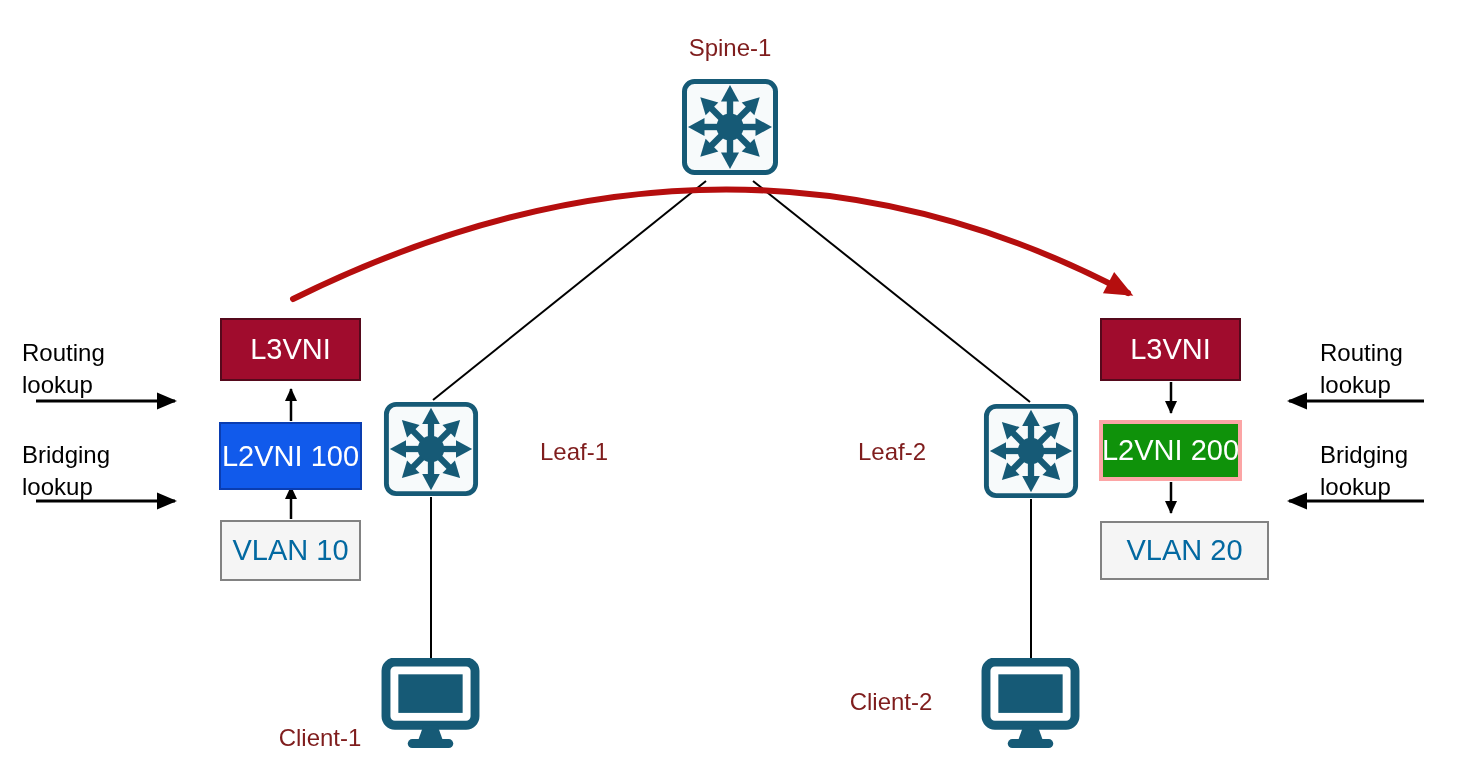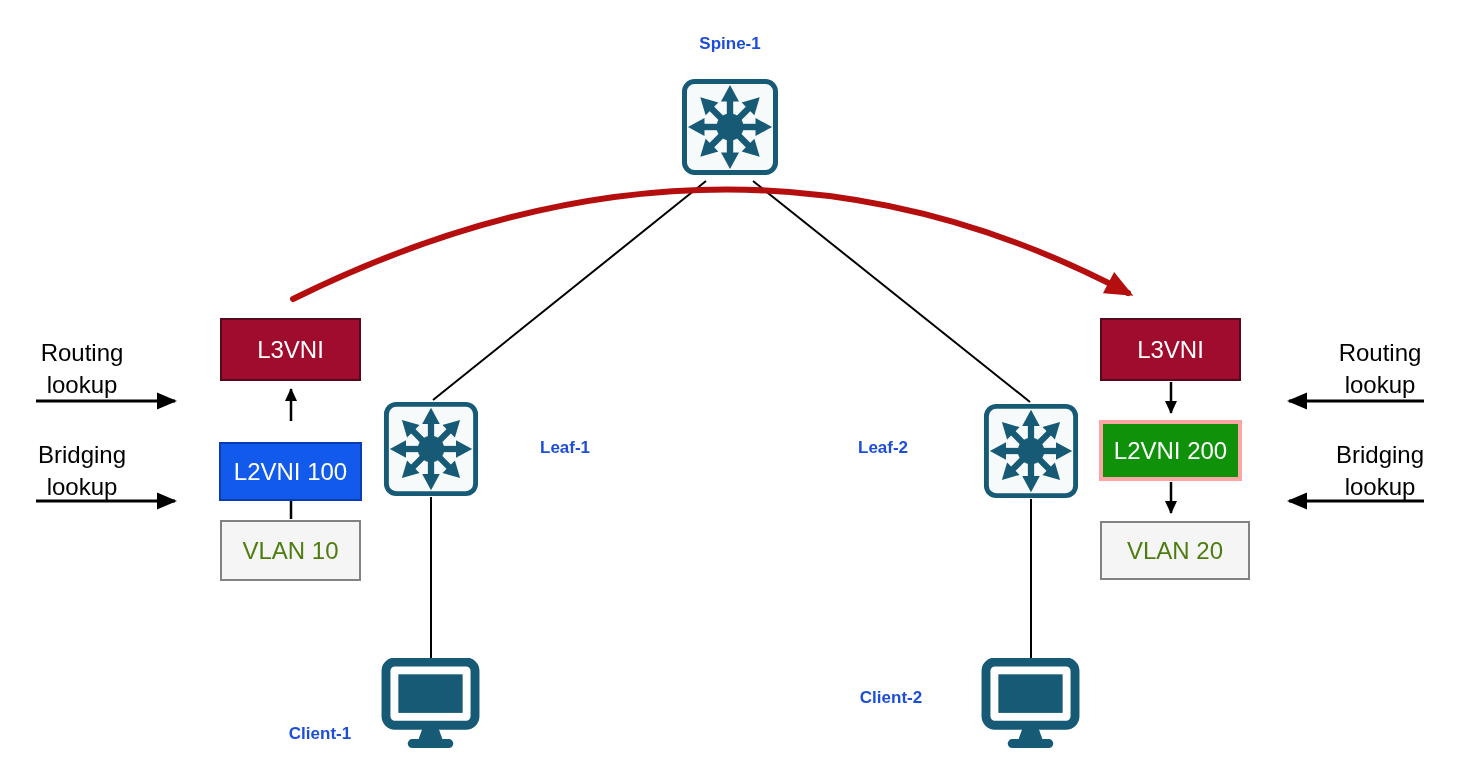--- a/index.html
+++ b/index.html
@@ -2,32 +2,32 @@
 <html><head>
 <meta charset="utf-8">
 <style>
   html,body{margin:0;padding:0;background:#ffffff;}
   .canvas{
     position:relative;width:1460px;height:760px;background:#ffffff;
     font-family:"Liberation Sans",sans-serif;overflow:hidden;
   }
   .wires{position:absolute;left:0;top:0;width:1460px;height:760px;}
   .icon{position:absolute;}
-  .node-label{position:absolute;font-size:17px;color:#1d4ed8;text-align:center;white-space:nowrap;font-weight:bold;}
+  .node-label{position:absolute;font-size:24px;color:#7f1d1d;text-align:center;white-space:nowrap;}
   .box{
     position:absolute;display:flex;align-items:center;justify-content:center;
-    font-size:24px;box-sizing:border-box;white-space:nowrap;
+    font-size:29px;box-sizing:border-box;white-space:nowrap;
   }
   .box.l3{background:#a00c2d;border:2px solid #55091c;color:#ffffff;}
   .box.l2-blue{background:#115aeb;border:2px solid #0a3db1;color:#ffffff;}
   .box.l2-green{background:#0f920a;border:4px solid #fca5a5;color:#ffffff;}
-  .box.vlan{background:#f5f5f5;border:2px solid #828282;color:#4d7c0f;}
+  .box.vlan{background:#f5f5f5;border:2px solid #828282;color:#0369a1;}
   .lookup{
     position:absolute;width:120px;font-size:24px;line-height:32px;
-    color:#000;text-align:center;white-space:nowrap;
+    color:#000;white-space:nowrap;
   }
   .align-left{text-align:left;}
   .align-right{text-align:left;}
 </style>
 </head>
 <body>
 
 <div class="canvas">
 
   <svg width="0" height="0" style="position:absolute" aria-hidden="true">
@@ -105,26 +105,26 @@
       <use href="#sym-switch"></use>
     </svg>
   <svg class="icon" style="left:380px;top:658px;" width="101" height="91">
       <use href="#sym-monitor"></use>
     </svg>
   <svg class="icon" style="left:980px;top:658px;" width="101" height="91">
       <use href="#sym-monitor"></use>
     </svg>
 
   <div class="box l3" style="left:220px;top:318px;width:141px;height:63px;">L3VNI</div>
-  <div class="box l2-blue" style="left:219px;top:422px;width:143px;height:59px;margin-top:20px;">L2VNI 100</div>
+  <div class="box l2-blue" style="left:219px;top:422px;width:143px;height:68px;">L2VNI 100</div>
   <div class="box vlan" style="left:220px;top:520px;width:141px;height:61px;">VLAN 10</div>
 
   <div class="box l3" style="left:1100px;top:318px;width:141px;height:63px;">L3VNI</div>
   <div class="box l2-green" style="left:1099px;top:420px;width:143px;height:61px;">L2VNI 200</div>
-  <div class="box vlan" style="left:1100px;top:521px;width:150px;height:59px;">VLAN 20</div>
+  <div class="box vlan" style="left:1100px;top:521px;width:169px;height:59px;">VLAN 20</div>
 
   <div class="lookup" style="left:22px;top:337px;">
     <div>Routing</div>
     <div>lookup</div>
   </div>
   <div class="lookup" style="left:22px;top:439px;">
     <div>Bridging</div>
     <div>lookup</div>
   </div>
   <div class="lookup" style="left:1320px;top:337px;">

